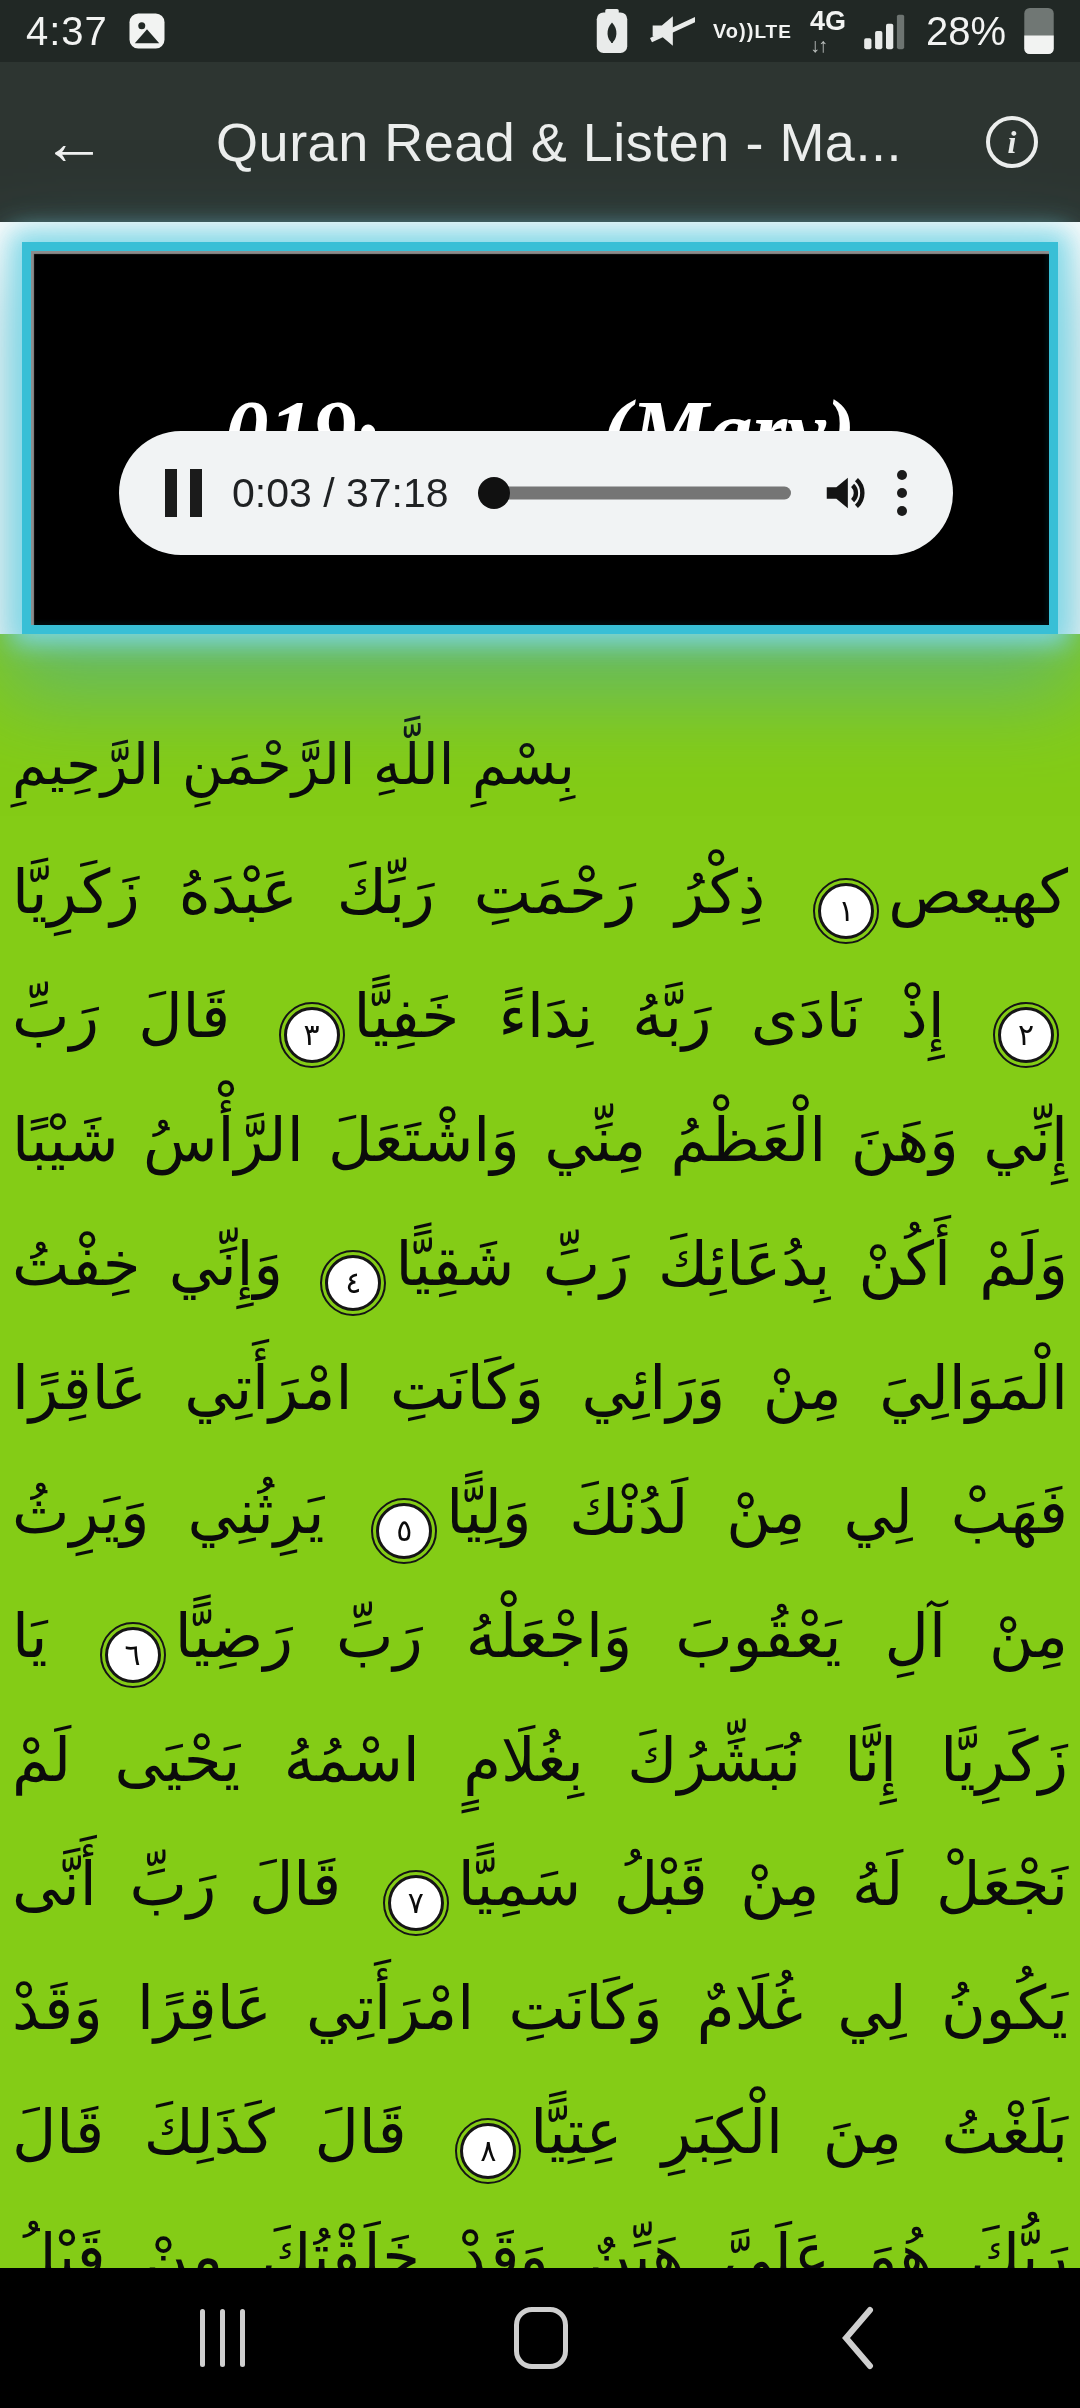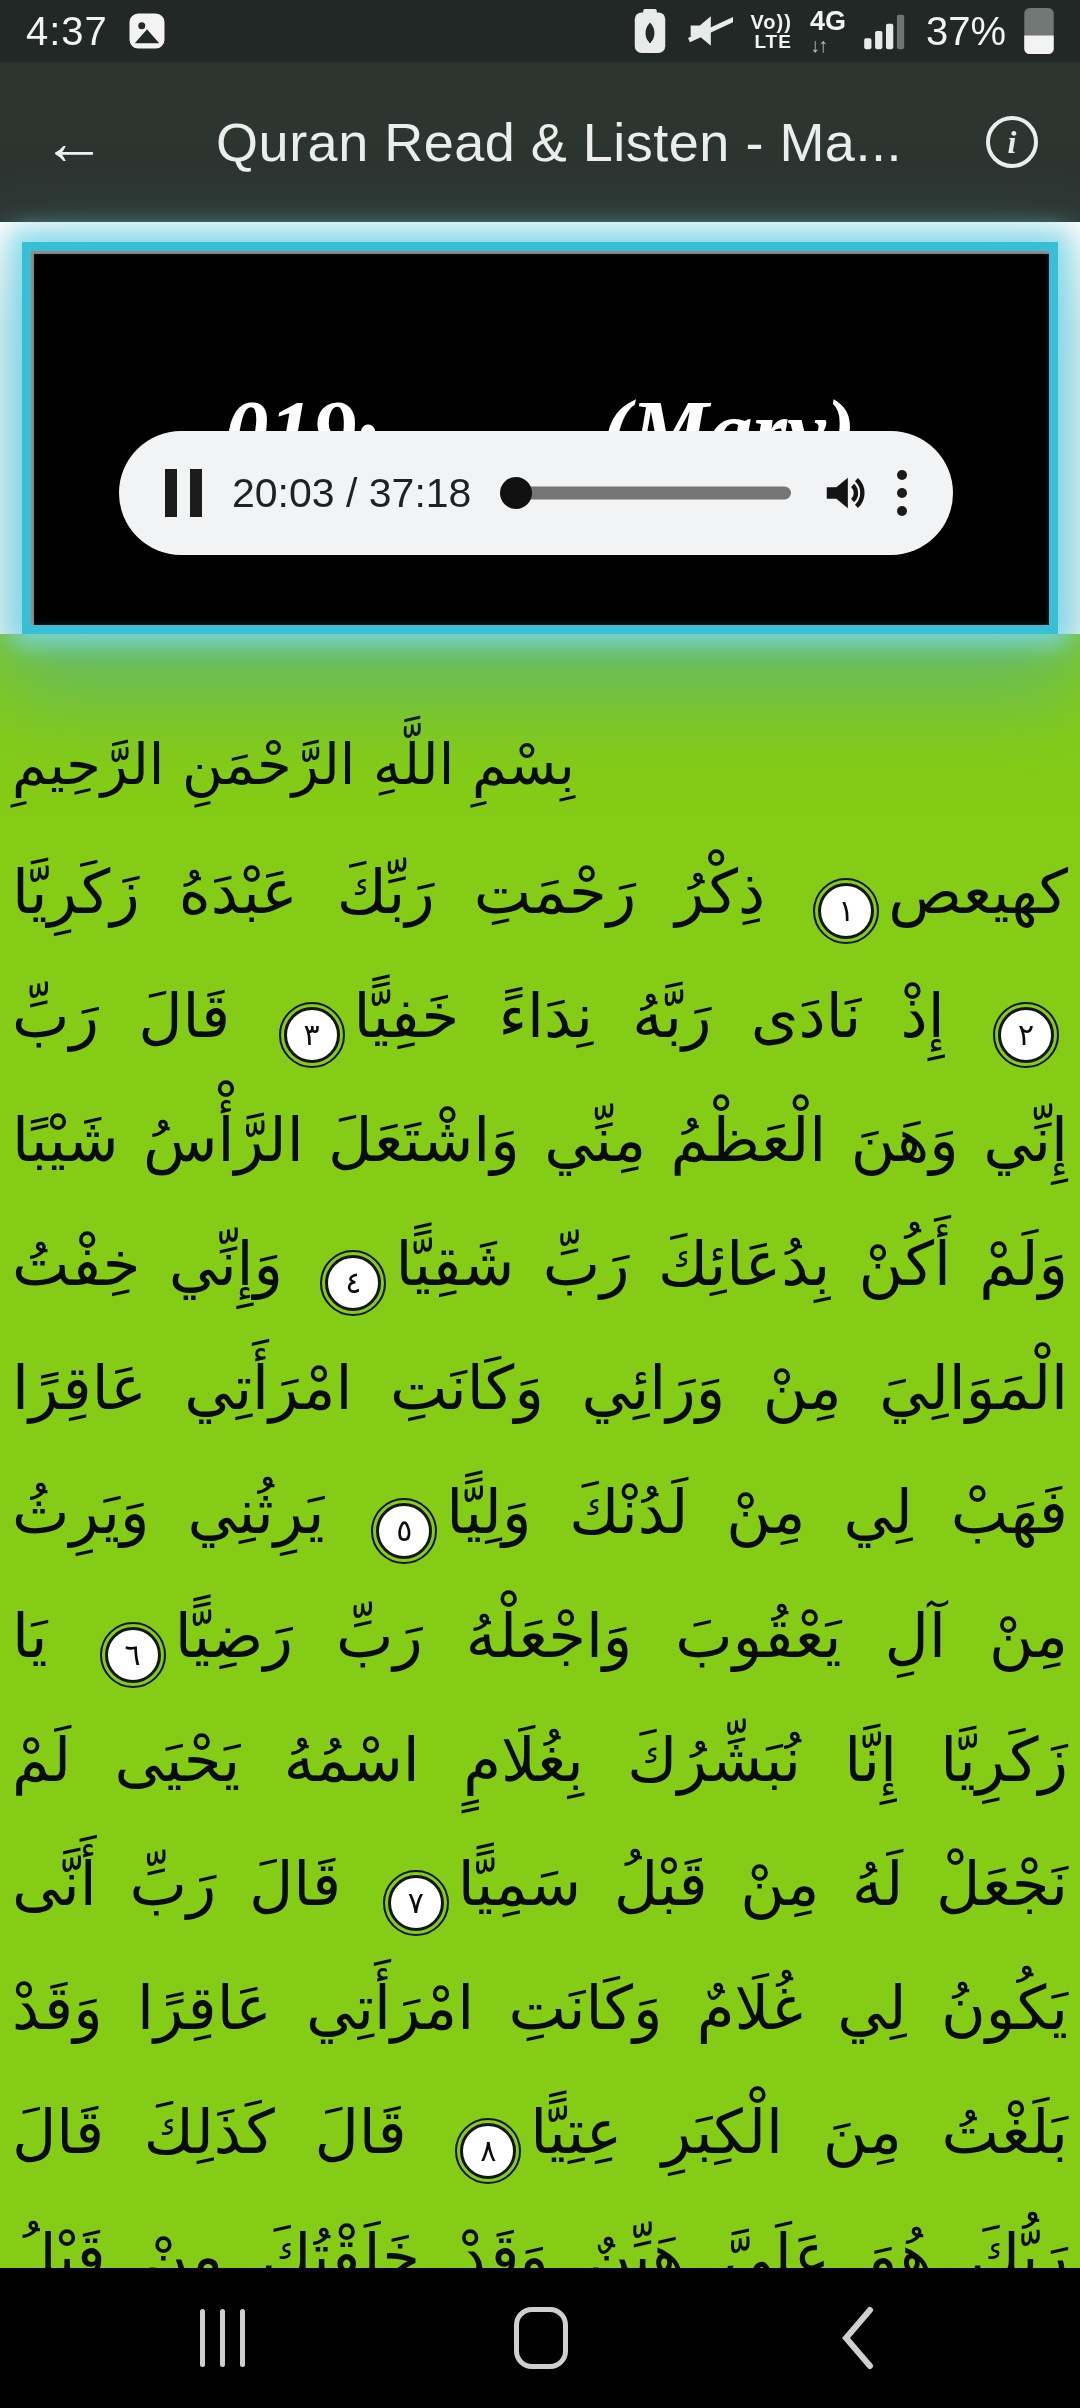--- a/index.html
+++ b/index.html
@@ -12,21 +12,21 @@
 
   
   .status-bar {
     height:62px; background:#212825; color:#f2f3f2;
     display:flex; align-items:center; padding:0 26px; gap:18px;
   }
   .status-time { font-size:40px; font-weight:500; letter-spacing:1px; }
   .status-spacer { flex:1; }
   .status-right { display:flex; align-items:center; gap:18px; }
   .sicon { display:flex; align-items:center; justify-content:center; }
-  .volte { display:flex; flex-direction:column; align-items:flex-end; line-height:1; font-weight:700; }
+  .volte { display:flex; flex-direction:row; align-items:flex-end; line-height:1; font-weight:700; }
   .volte .l1 { font-size:20px; letter-spacing:1px; }
   .volte .l2 { font-size:19px; letter-spacing:1px; }
   .net4g { display:flex; flex-direction:column; line-height:1; }
   .net4g .g { font-size:27px; font-weight:700; }
   .net4g .arrows { font-size:20px; color:#b9bdbb; letter-spacing:-2px; }
   .status-batt-pct { font-size:40px; font-weight:400; }
 
   
   .app-bar {
     height:160px; background:#2d3531; color:#e9ebea;
@@ -152,21 +152,21 @@
         <span class="arrows">↓↑</span>
       </span>
       <span class="sicon">
         <svg width="44" height="40" viewBox="0 0 24 22">
             <rect x="0" y="15" width="4" height="6" rx="1" fill="#e9ebea"></rect>
             <rect x="6" y="11" width="4" height="10" rx="1" fill="#e9ebea"></rect>
             <rect x="12" y="7" width="4" height="14" rx="1" fill="#e9ebea"></rect>
             <rect x="18" y="2" width="4" height="19" rx="1" fill="#6d7471"></rect>
           </svg>
       </span>
-      <span class="status-batt-pct">37%</span>
+      <span class="status-batt-pct">28%</span>
       <span class="sicon">
         <svg width="30" height="46" viewBox="0 0 16 25">
             <rect x="0" y="0" width="16" height="25" rx="3" fill="#70777400"></rect>
             <rect x="0" y="0" width="16" height="25" rx="3" fill="#707774"></rect>
             <path d="M0 15 L16 15 L16 22 A3 3 0 0 1 13 25 L3 25 A3 3 0 0 1 0 22 Z" fill="#f2f3f2"></path>
           </svg>
       </span>
     </span>
   </div>
 
@@ -177,21 +177,21 @@
   </div>
 
   <div class="player-section">
     <div class="player-frame">
       <div class="player-title">019· مريم (Mary)</div>
       <div class="audio-controls">
         <span class="pause-icon">
             <i></i>
             <i></i>
           </span>
-        <span class="time-display">20:03 / 37:18</span>
+        <span class="time-display">0:03 / 37:18</span>
         <span class="seek">
           <span class="seek-track"></span>
           <span class="seek-thumb" id="seek-thumb" style="left: 5%;"></span>
         </span>
         <span class="sicon">
           <svg width="46" height="46" viewBox="0 0 24 24">
               <path d="M3 9 L8 9 L14 4 L14 20 L8 15 L3 15 Z" fill="#141414"></path>
               <path d="M16.5 8 A5.5 5.5 0 0 1 16.5 16" stroke="#141414" stroke-width="2.3" fill="none"></path>
               <path d="M18.5 5 A9.5 9.5 0 0 1 18.5 19" stroke="#141414" stroke-width="2.3" fill="none"></path>
             </svg>

